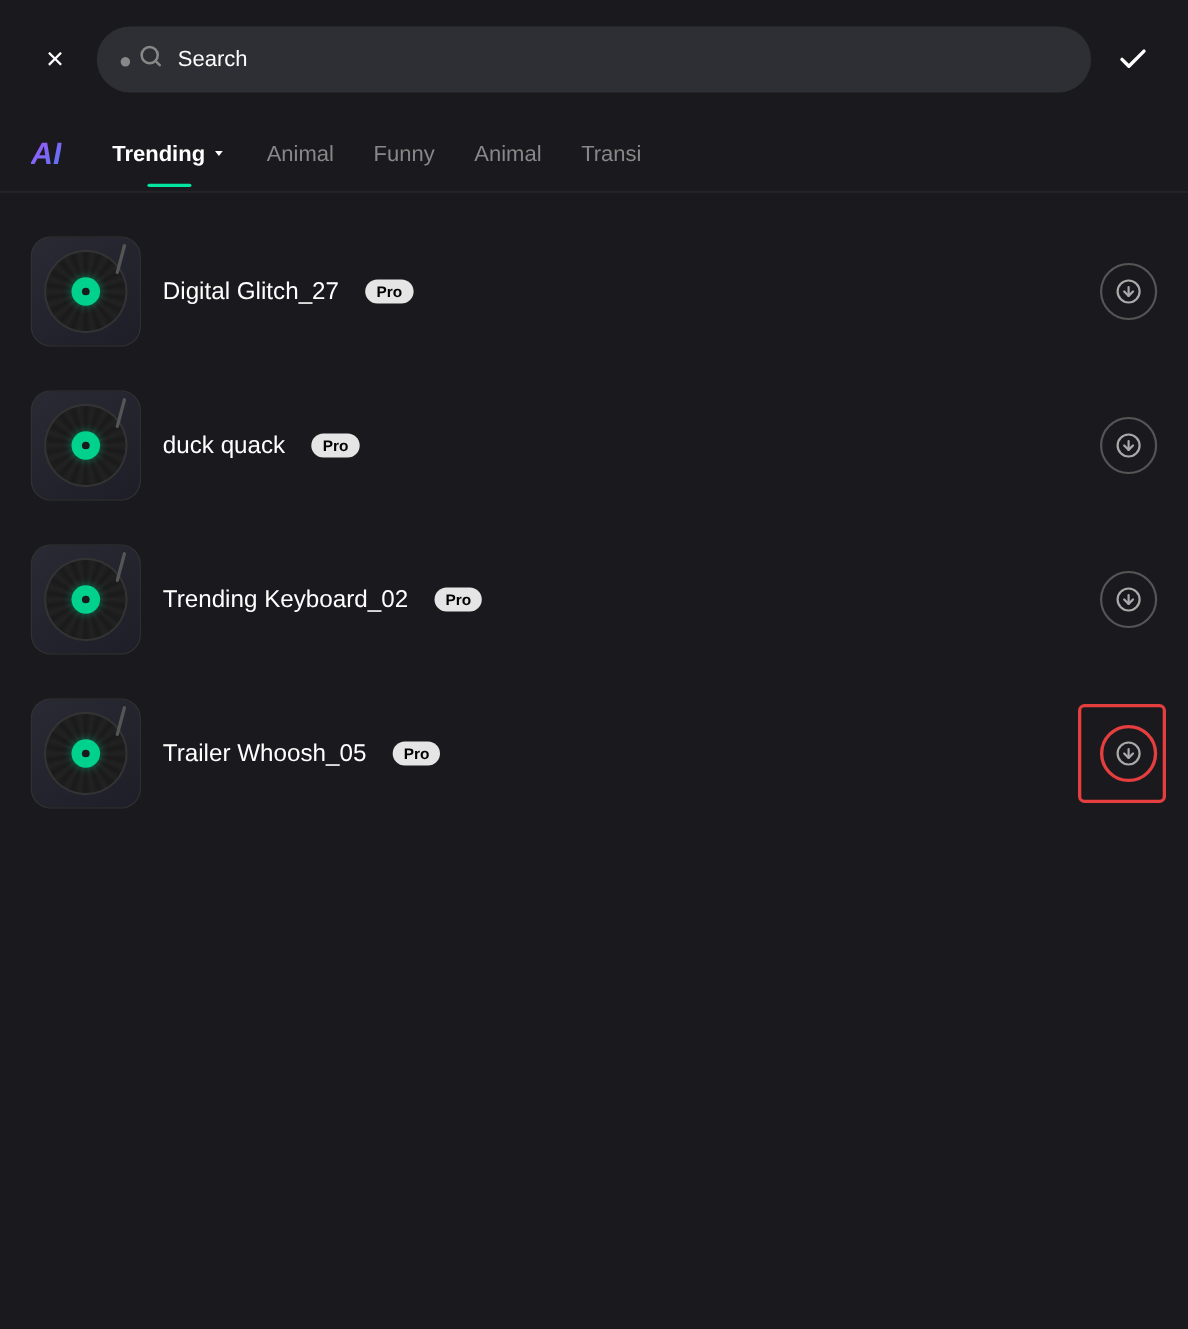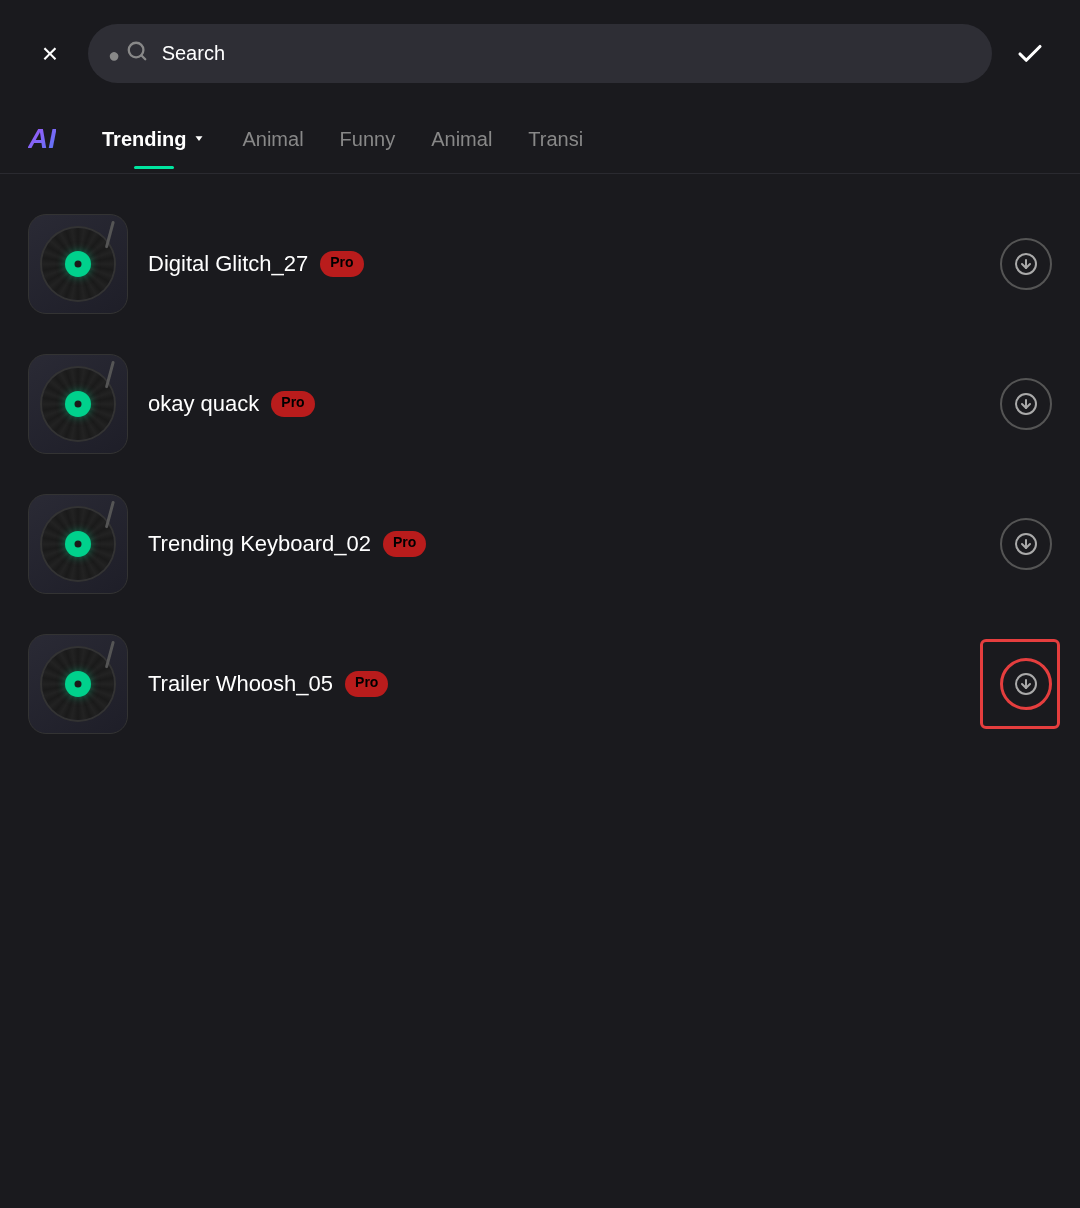--- a/index.html
+++ b/index.html
@@ -225,31 +225,32 @@
       height: 28px;
       background: #555;
       border-radius: 2px;
       transform: rotate(15deg);
       transform-origin: top center;
     }
 
     .sound-info {
       flex: 1;
       display: flex;
-      gap: 12px;
+      align-items: center;
+      gap: 24px;
     }
 
     .sound-name {
       font-size: 22px;
       font-weight: 500;
       color: #ffffff;
     }
 
     .pro-badge {
-      background-color: #b91c1c;
+      background-color: #e5e5e5;
       color: #000000;
       font-size: 14px;
       font-weight: 800;
       padding: 3px 10px;
       border-radius: 30px;
       flex-shrink: 0;
     }
 
     .download-btn {
       width: 52px;
@@ -357,21 +358,21 @@
     </div>
   </div>
 
   <div class="sound-item">
     <div class="vinyl-thumb">
       <div class="vinyl-record">
         <div class="vinyl-center"></div>
       </div>
     </div>
     <div class="sound-info">
-      <span class="sound-name">okay quack</span>
+      <span class="sound-name">duck quack</span>
       <span class="pro-badge">Pro</span>
     </div>
     <div class="download-btn">
       <svg width="24" height="24" viewBox="0 0 24 24" fill="none" stroke="#aaaaaa" stroke-width="2" stroke-linecap="round" stroke-linejoin="round">
         <circle cx="12" cy="12" r="10"></circle>
         <polyline points="8 12 12 16 16 12"></polyline>
         <line x1="12" y1="8" x2="12" y2="16"></line>
       </svg>
     </div>
   </div>

